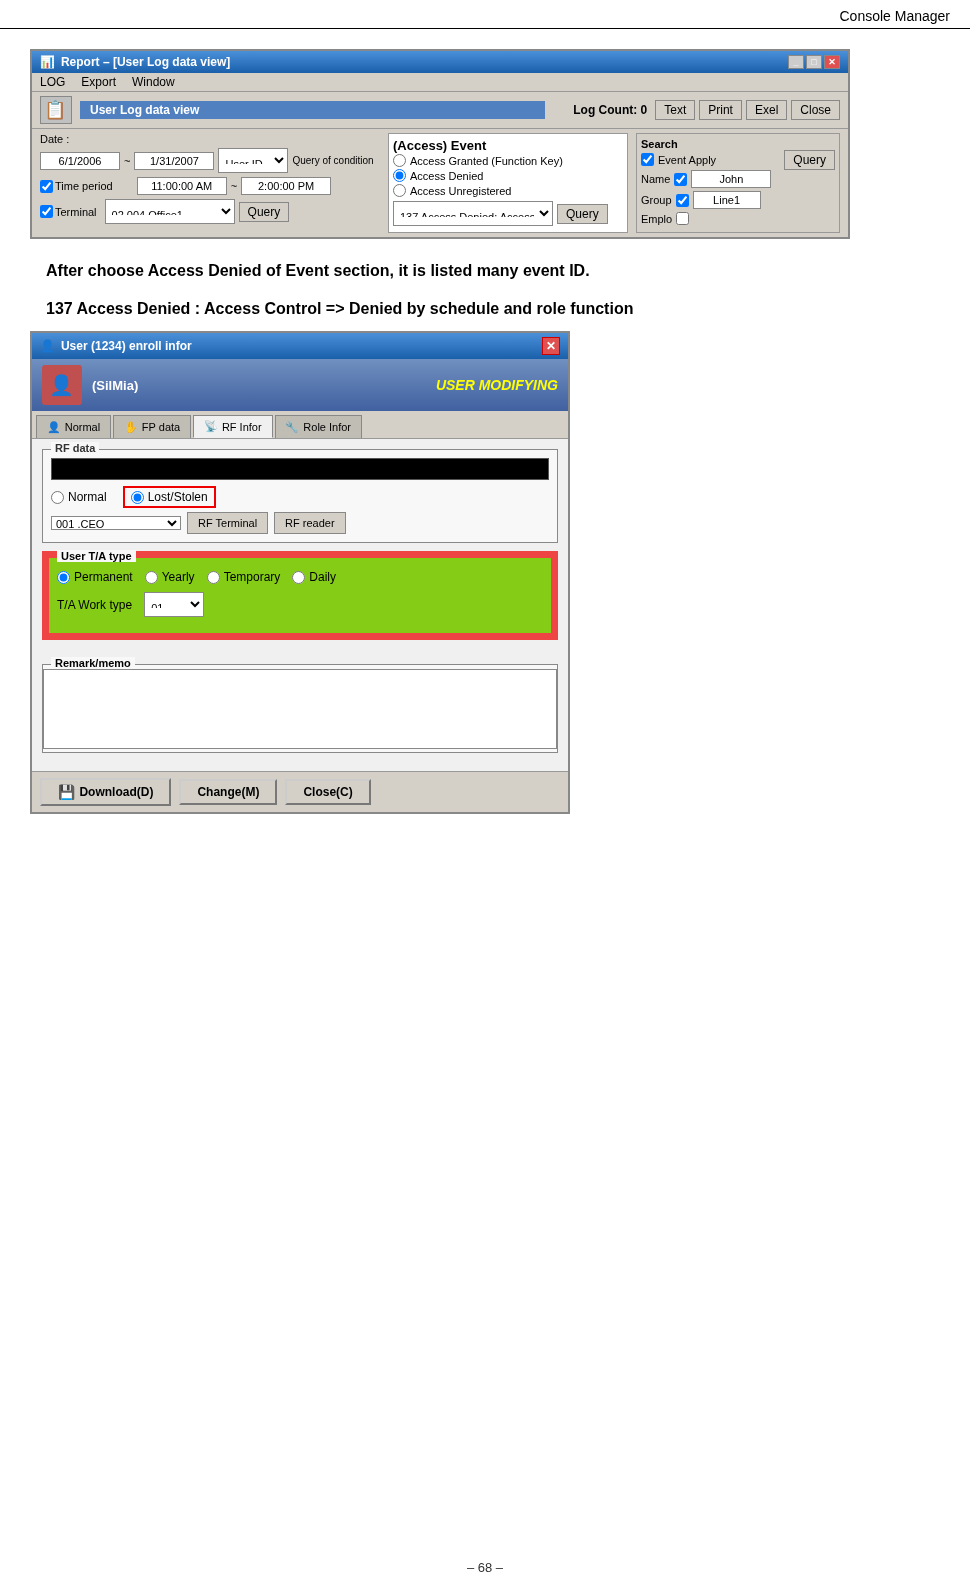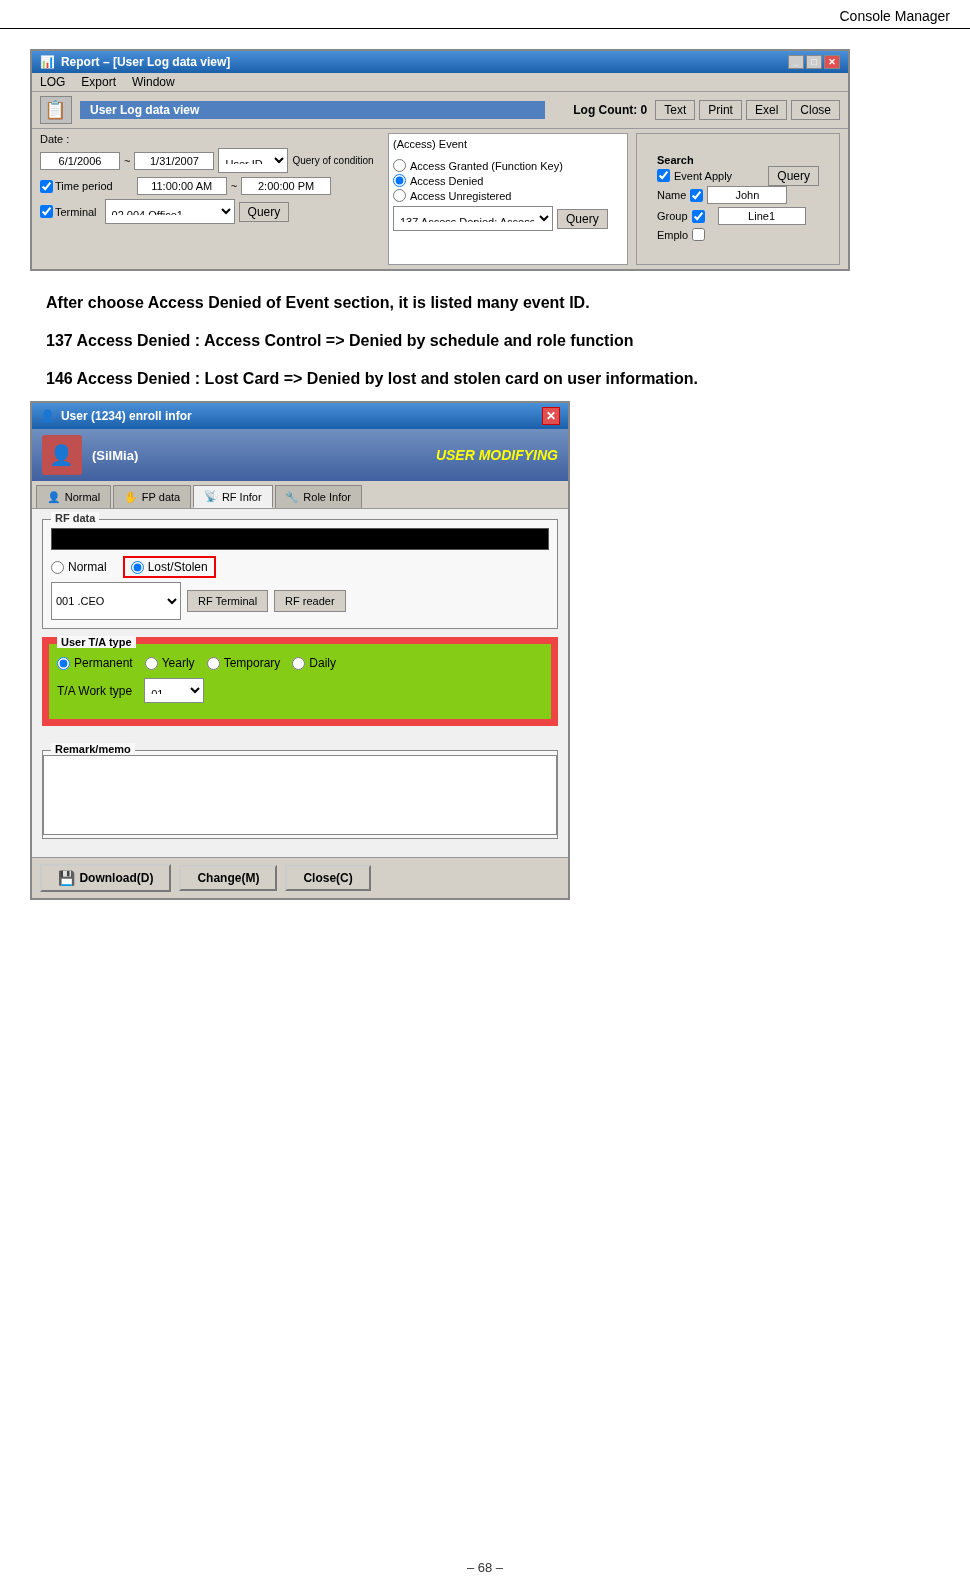--- a/index.html
+++ b/index.html
@@ -177,21 +177,21 @@
       display: flex;
       align-items: center;
       font-size: 11px;
       gap: 4px;
       margin-bottom: 2px;
     }
 
     .search-panel {
       background: #d4d0c8;
       border: 1px solid #999;
-      padding: 20px;
+      padding: 4px;
       font-size: 11px;
     }
 
     .search-panel-title {
       font-size: 11px;
       font-weight: bold;
       margin-bottom: 3px;
     }
 
     
@@ -350,21 +350,21 @@
     .rf-buttons-row {
       display: flex;
       align-items: center;
       gap: 6px;
       margin-top: 4px;
     }
 
     .rf-select {
       border: 1px solid #888;
       background: #fff;
-      height: 38px;
+      height: 14px;
       font-size: 11px;
       width: 130px;
     }
 
     .rf-btn {
       border: 1px solid #888;
       background: #d4d0c8;
       height: 22px;
       font-size: 11px;
       padding: 0 10px;
@@ -539,21 +539,21 @@
           <input type="checkbox" checked="" style="">
           <span class="field-label" style="margin-left:2px">Terminal</span>
           <select class="field-select" style="width:130px;margin-left:4px">
             <option>02.004 Office1</option>
           </select>
           <button class="report-btn" style="margin-left:4px">Query</button>
         </div>
       </div>
 
       <div class="report-middle">
-        <div style="font-size:11px;font-weight:normal;margin-bottom:9px">(Access) Event</div>
+        <div style="font-size:13px;font-weight:bold;margin-bottom:1px">(Access) Event</div>
         <div class="checkbox-row">
           <input type="radio" name="event" style="">
           <label>Access Granted (Function Key)</label>
         </div>
         <div class="checkbox-row">
           <input type="radio" name="event" checked="" style="">
           <label>Access Denied</label>
         </div>
         <div class="checkbox-row">
           <input type="radio" name="event" style="">
@@ -577,36 +577,35 @@
           <button class="report-btn" style="float:right;margin-top:-18px">Query</button>
           <div style="clear:both"></div>
           <div class="field-row">
             <span class="field-label">Name</span>
             <input type="checkbox" checked="" style="">
             <input class="field-input" style="width: 80px; margin-left: 4px;" value="John">
           </div>
           <div class="field-row" style="margin-top:3px">
             <span class="field-label">Group</span>
             <input type="checkbox" checked="" style="">
-            <input class="field-input" style="width: 88px; margin-left: 13px;" value="Line1">
+            <input class="field-input" style="width: 68px; margin-left: 4px;" value="Line1">
           </div>
           <div class="field-row" style="margin-top:3px">
             <span class="field-label">Emplo</span>
             <input type="checkbox" style="">
           </div>
         </div>
       </div>
     </div>
   </div>
 
   <div class="desc-text">After choose Access Denied of Event section, it is listed many event ID.</div>
 
   <div class="desc-text">137 Access Denied : Access Control =&gt; Denied by schedule and role function</div>
 
-  <div class="desc-text">146 Access Denied : Lost Card =&gt; Denied by lost and stolen card on user information.</div>
 
   <div class="enroll-window">
 
     <div class="enroll-titlebar">
       <div class="enroll-titlebar-left">
         <span>👤</span>
         <span>User (1234) enroll infor</span>
       </div>
       <div class="close-x">✕</div>
     </div>

